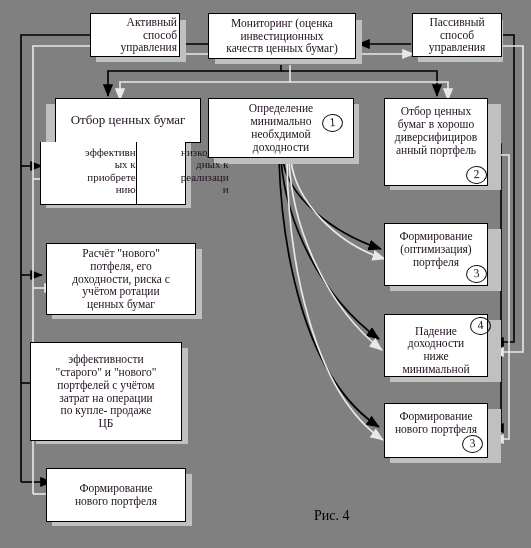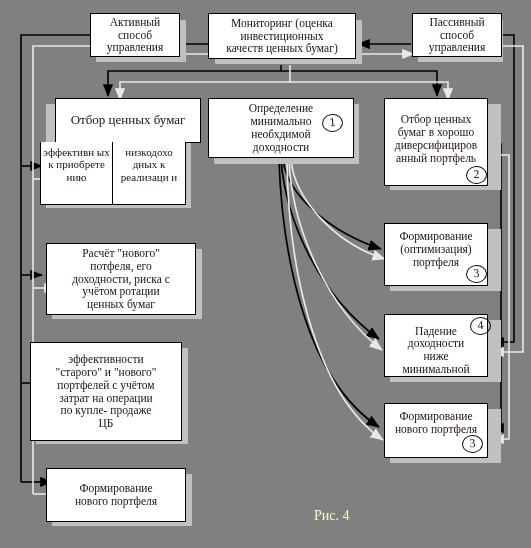--- a/index.html
+++ b/index.html
@@ -59,44 +59,45 @@
     box-sizing: border-box;
     background: #ffffff;
     border: 1px solid #000000;
     border-top: none;
     display: flex;
     z-index: 5;
   }
   .split .cell {
     box-sizing: border-box;
     flex: 1 1 50%;
-    text-align: center;
+    text-align: right;
     line-height: 1.12;
     color: #201020;
     padding-top: 4px;
+    padding-left: 44px;
   }
   .split .cell:first-child {
     border-right: 1px solid #000000;
   }
   .circle-num {
     position: absolute;
     width: 19px; height: 16px;
     border: 1px solid #101010;
     border-radius: 50%;
     font-size: 12px;
     line-height: 15px;
     text-align: center;
     color: #201020;
     background: transparent;
     transform: rotate(-4deg);
     z-index: 6;
   }
   .caption {
     position: absolute;
-    color: #fef9c3;
+    color: #000000;
     z-index: 6;
   }
   .f12 { font-size: 11.5px; }
   .f11 { font-size: 11px; }
   .f13 { font-size: 13px; }
 </style>
 </head>
 <body>
 
 <div id="diagram">
@@ -163,21 +164,21 @@
   <div class="shadow" style="left:46px;top:104px;width:145px;height:104px;"></div>
   <div class="shadow" style="left:214px;top:104px;width:145px;height:60px;"></div>
   <div class="shadow" style="left:390px;top:104px;width:111px;height:86px;"></div>
   <div class="shadow" style="left:390px;top:229px;width:111px;height:62px;"></div>
   <div class="shadow" style="left:390px;top:320px;width:111px;height:62px;"></div>
   <div class="shadow" style="left:390px;top:409px;width:111px;height:54px;"></div>
   <div class="shadow" style="left:52px;top:249px;width:150px;height:70px;"></div>
   <div class="shadow" style="left:36px;top:348px;width:152px;height:96px;"></div>
   <div class="shadow" style="left:52px;top:474px;width:140px;height:52px;"></div>
 
-  <div class="node vcenter f12" style="left:90px;top:13px;width:90px;height:44px;">
+  <div class="node vcenter f12" style="left:90px;top:13px;width:90px;height:44px;align-items:flex-end;">
     <span class="txt">Активный</span>
     <span class="txt">способ</span>
     <span class="txt">управления</span>
   </div>
 
   <div class="node vcenter f12" style="left:208px;top:13px;width:148px;height:46px;">
     <span class="txt">Мониторинг (оценка</span>
     <span class="txt">инвестиционных</span>
     <span class="txt">качеств ценных бумаг)</span>
   </div>
@@ -207,21 +208,21 @@
   </div>
 
   <div class="node vcenter f12" style="left:208px;top:98px;width:146px;height:60px;">
     <span class="txt">Определение</span>
     <span class="txt">минимально</span>
     <span class="txt">необхдимой</span>
     <span class="txt">доходности</span>
   </div>
   <div class="circle-num" style="left:322px;top:114px;">1</div>
 
-  <div class="node vtop f12" style="left:384px;top:98px;width:104px;height:88px;padding-top:14px;">
+  <div class="node vtop f12" style="left:384px;top:98px;width:104px;height:88px;padding-top:6px;">
     <span class="txt">Отбор ценных</span>
     <span class="txt">бумаг в хорошо</span>
     <span class="txt">диверсифициров</span>
     <span class="txt">анный портфель</span>
   </div>
   <div class="circle-num" style="left:466px;top:166px;">2</div>
 
   <div class="node vtop f12" style="left:384px;top:223px;width:104px;height:63px;padding-top:6px;">
     <span class="txt">Формирование</span>
     <span class="txt">(оптимизация)</span>

